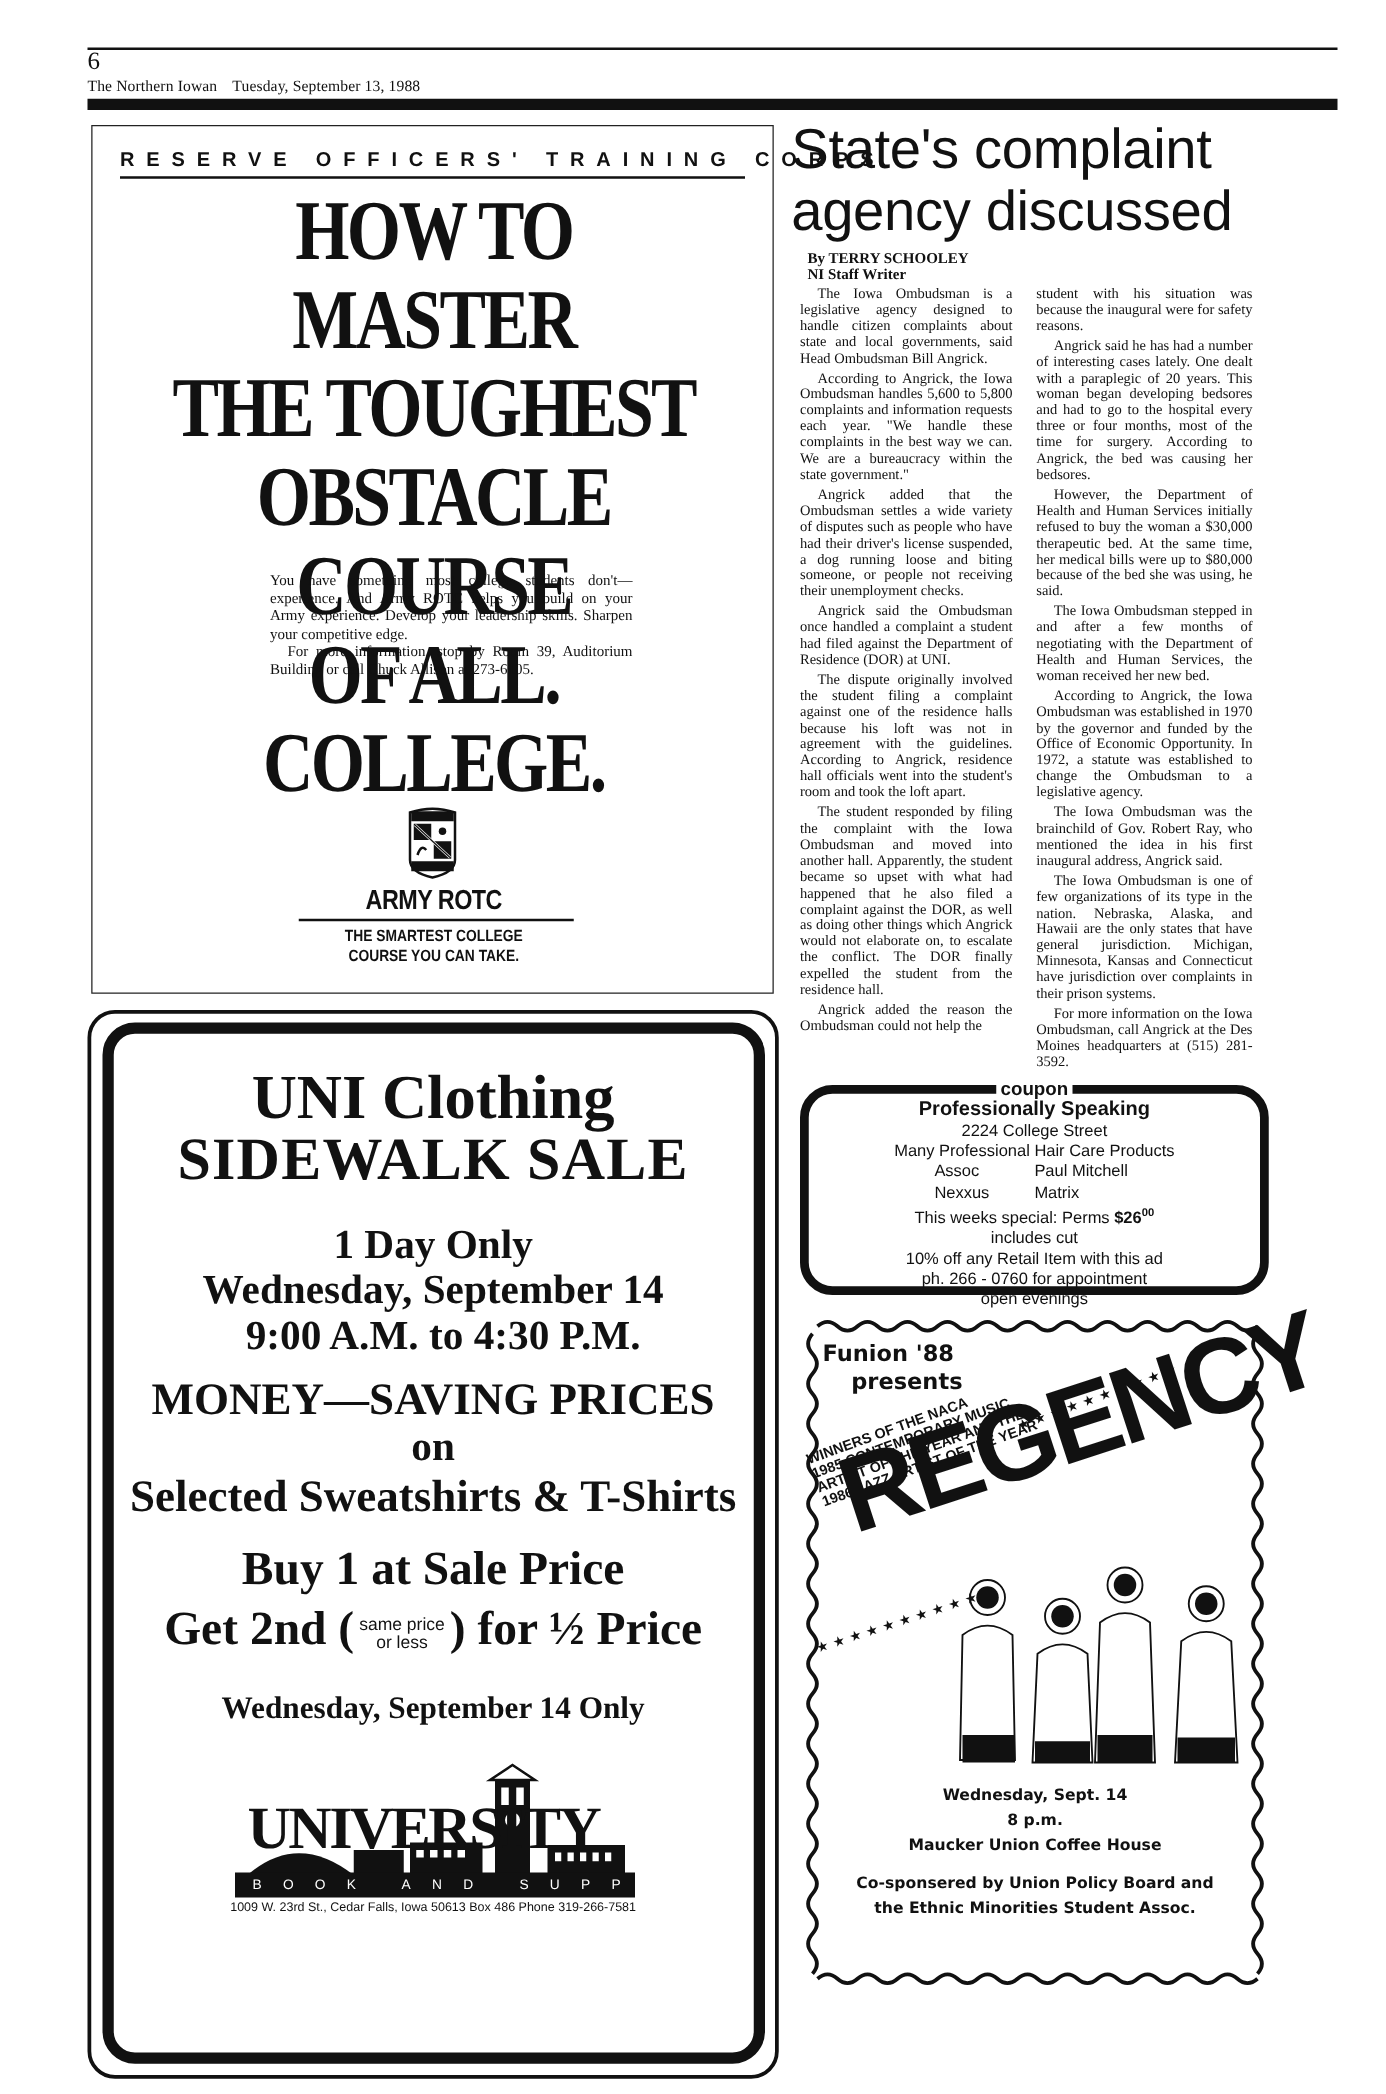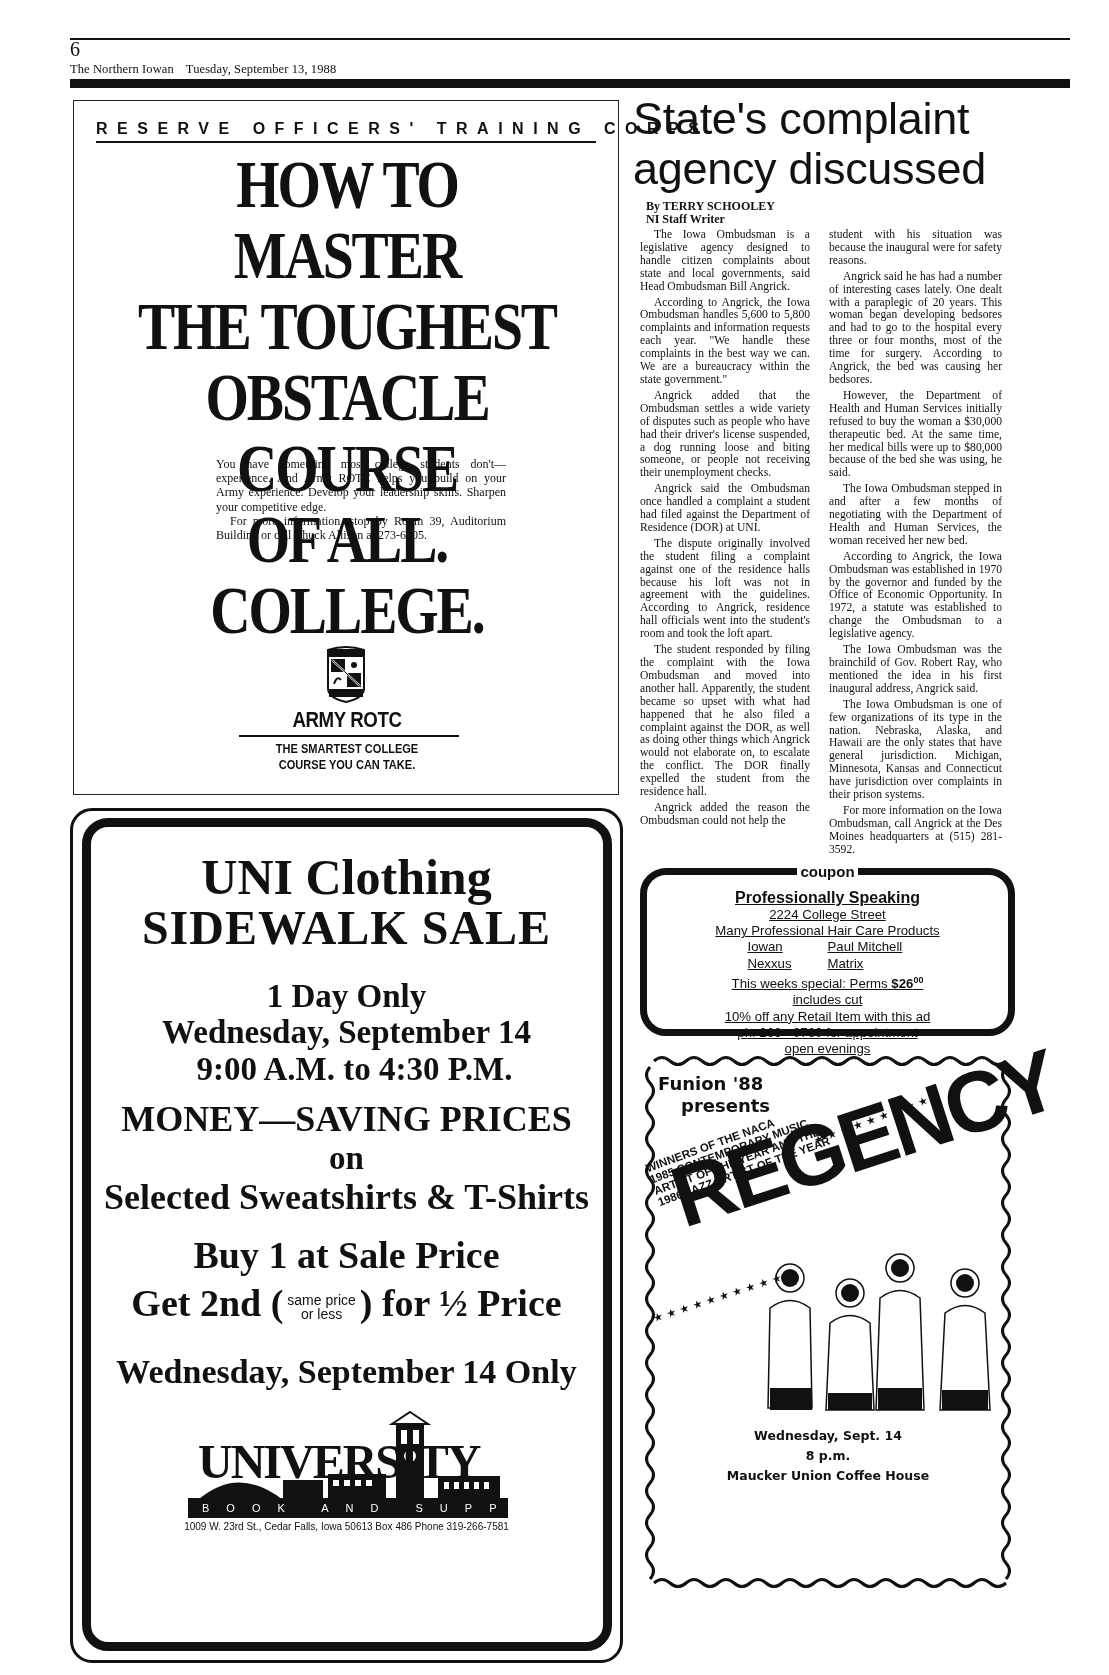--- a/index.html
+++ b/index.html
@@ -35,39 +35,39 @@
   .s2 { top: 92px; font-size: 48px; letter-spacing: 1px; }
   .s3 { top: 170px; font-size: 33px; }
   .s4 { top: 206px; font-size: 33px; }
   .s5 { top: 243px; font-size: 33px; padding-left: 16px; }
   .s6 { top: 290px; font-size: 36px; }
   .s7 { top: 332px; font-size: 33px; }
   .s8 { top: 368px; font-size: 36px; }
   .s9 { top: 425px; font-size: 38px; }
   .s10 { top: 473px; font-size: 38px; }
   .s10 .small { display: inline-block; font-size: 14px; line-height: 14px; vertical-align: middle; font-weight: normal; font-family: "Liberation Sans", sans-serif; text-align: center; padding: 0 4px; }
-  .s11 { top: 545px; font-size: 34px; }
+  .s11 { top: 545px; font-size: 25px; }
   .uni-logo { position: absolute; left: 118px; top: 602px; width: 320px; height: 100px; }
   .uni-strip { position: absolute; left: 118px; top: 690px; width: 320px; height: 20px; background: #111; color: #fff; font-family: "Liberation Sans", sans-serif; font-size: 11px; letter-spacing: 17px; text-align: center; line-height: 20px; padding-left: 14px; white-space: nowrap; }
   .uni-addr { position: absolute; left: 0; top: 713px; width: 553px; text-align: center; font-family: "Liberation Sans", sans-serif; font-size: 10px; }
 
   
   .headline { left: 633px; top: 94px; width: 440px; font-family: "Liberation Sans", sans-serif; font-size: 45px; line-height: 50px; letter-spacing: -0.3px; }
   .byline { left: 646px; top: 200px; font-family: "Liberation Serif", serif; font-weight: bold; font-size: 12px; line-height: 13px; }
   .col { font-family: "Liberation Serif", serif; font-size: 11.6px; line-height: 12.9px; text-align: justify; hyphens: auto; }
   .col p { text-indent: 14px; margin-bottom: 3px; }
   .col1 { left: 640px; top: 229px; width: 170px; }
   .col2 { left: 829px; top: 229px; width: 173px; }
   .col2 p.cont { text-indent: 0; }
 
   
   .coupon { left: 640px; top: 868px; width: 375px; height: 168px; border: 7px solid #111; border-radius: 26px; }
   .coupon-label { position: absolute; left: 0; top: -12px; width: 361px; text-align: center; }
   .coupon-label span { background: #fff; padding: 0 3px; font-family: "Liberation Sans", sans-serif; font-weight: bold; font-size: 15px; line-height: 15px; margin-top: 30px; }
-  .coupon-lines { position: absolute; left: 0; top: 14px; width: 361px; text-align: center; font-family: "Liberation Sans", sans-serif; font-size: 13.2px; line-height: 16.2px; text-decoration: underline; }
+  .coupon-lines { position: absolute; left: 0; top: 4px; width: 361px; text-align: center; font-family: "Liberation Sans", sans-serif; font-size: 13.2px; line-height: 16.2px; }
   .coupon-title { font-weight: bold; font-size: 16px; line-height: 18px; }
   .brand-grid { display: grid; grid-template-columns: 1fr 1fr; width: 200px; margin: 0 auto; text-align: left; }
   .brand-grid span:nth-child(odd) { padding-left: 20px; }
   sup.cents { font-size: 9px; font-weight: bold; }
   .price { font-weight: bold; }
 
   
   .funion { left: 640px; top: 1053px; width: 376px; height: 537px; }
   .funion svg.frame { position: absolute; left: 0; top: 0; }
   .funion-title { position: absolute; left: 18px; top: 20px; font-family: "DejaVu Sans", sans-serif; font-weight: bold; font-size: 18px; line-height: 22px; }
@@ -195,21 +195,21 @@
   <p>For more information on the Iowa Ombudsman, call Angrick at the Des Moines headquarters at (515) 281-3592.</p>
 </div>
 
 <div class="abs coupon">
   <div class="coupon-label"><span>coupon</span></div>
   <div class="coupon-lines">
     <div class="coupon-title">Professionally Speaking</div>
     <div>2224 College Street</div>
     <div>Many Professional Hair Care Products</div>
     <div class="brand-grid">
-      <span>Iowan</span>
+      <span>Assoc</span>
       <span>Paul Mitchell</span>
       <span>Nexxus</span>
       <span>Matrix</span>
     </div>
     <div><span>This weeks special: Perms </span><span class="price">$26</span><sup class="cents">00</sup></div>
     <div>includes cut</div>
     <div>10% off any Retail Item with this ad</div>
     <div>ph. 266 - 0760 for appointment</div>
     <div>open evenings</div>
   </div>
@@ -255,13 +255,17 @@
         <circle cx="100" cy="55" r="9"></circle>
         <circle cx="150" cy="30" r="9"></circle>
         <circle cx="215" cy="45" r="9"></circle>
     </g>
   </svg>
   <div class="funion-event">
     <div>Wednesday, Sept. 14</div>
     <div>8 p.m.</div>
     <div>Maucker Union Coffee House</div>
   </div>
+  <div class="funion-credit">
+    <div>Co-sponsered by Union Policy Board and</div>
+    <div>the Ethnic Minorities Student Assoc.</div>
+  </div>
 </div>
 
 </body></html>

